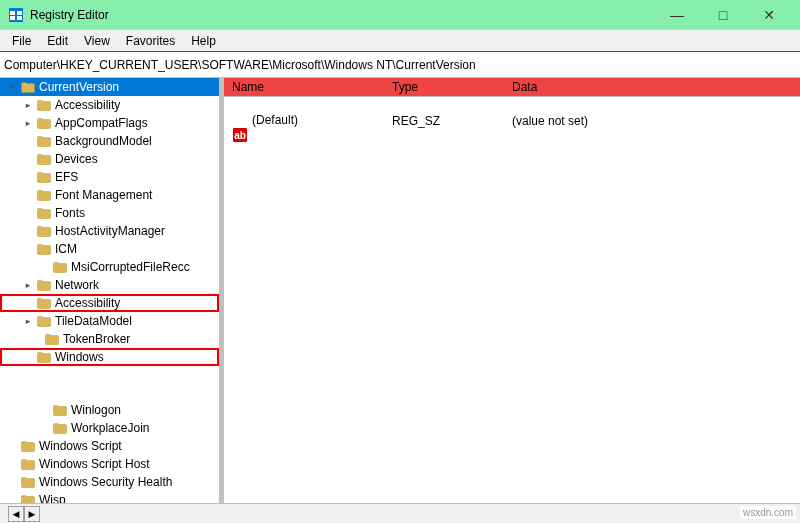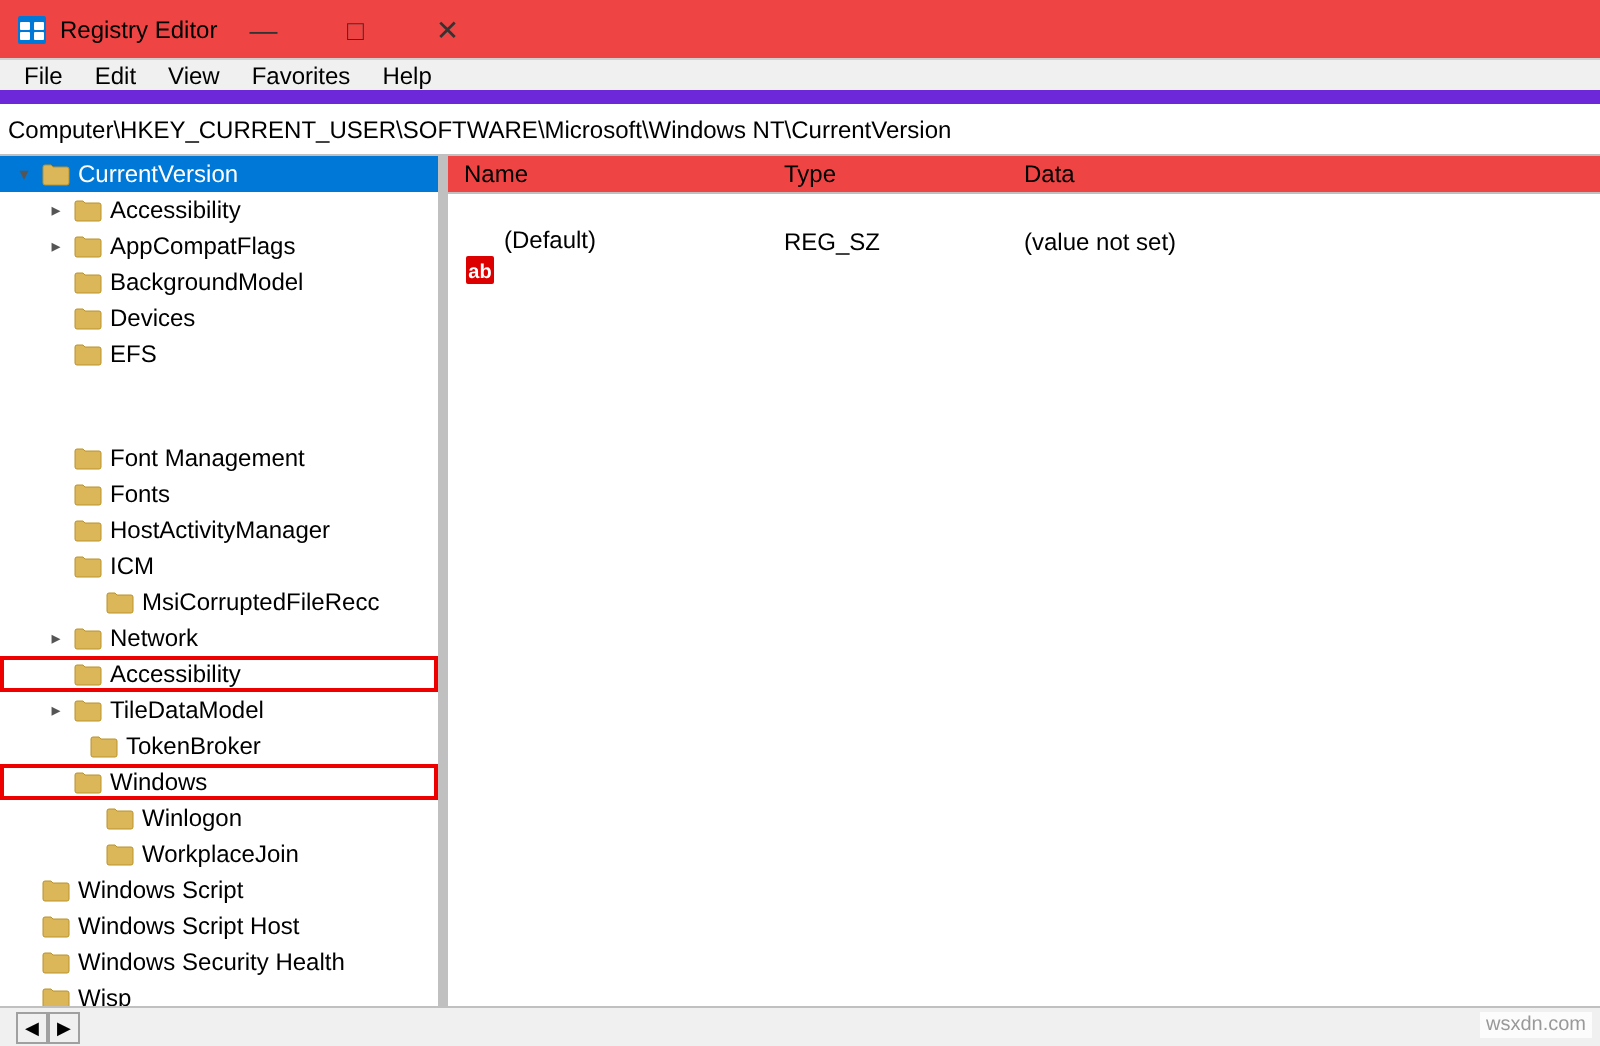--- a/index.html
+++ b/index.html
@@ -10,24 +10,25 @@
       width: 800px;
       height: 523px;
       overflow: hidden;
       user-select: none;
     }
 
     
     .title-bar {
       display: flex;
       align-items: center;
-      background: #ef4444;
+      background: #86efac;
       height: 30px;
       padding: 0 8px;
       border-bottom: 1px solid #d0d0d0;
+      justify-content: space-between;
     }
     .title-bar-left {
       display: flex;
       align-items: center;
       gap: 6px;
     }
     .title-bar-icon {
       width: 16px;
       height: 16px;
     }
@@ -52,21 +53,21 @@
       border: none;
     }
 
     
     .menu-bar {
       display: flex;
       align-items: center;
       background: #f0f0f0;
       height: 22px;
       padding: 0 4px;
-      border-bottom: 7px solid #6d28d9;
+      border-bottom: 1px solid #6d28d9;
     }
     .menu-item {
       padding: 2px 8px;
       font-size: 12px;
       color: #000;
       cursor: pointer;
     }
 
     
     .address-bar {
@@ -296,21 +297,21 @@
       </div>
       <div class="tree-item" style="padding-left: 20px;">
         <span class="expand-btn" style="visibility: hidden;"></span>
         <span class="folder-icon">
           <svg width="14" height="12" viewBox="0 0 14 12" style="display:block">
     <path d="M0.5 2.5 Q0.5 1.5 1.5 1.5 L4.5 1.5 L5.5 2.5 L12.5 2.5 Q13.5 2.5 13.5 3.5 L13.5 10.5 Q13.5 11.5 12.5 11.5 L1.5 11.5 Q0.5 11.5 0.5 10.5 Z" fill="#dcb75a" stroke="#b8922a" stroke-width="0.5"></path>
   </svg>
         </span>
         <span class="item-label">EFS</span>
       </div>
-      <div class="tree-item" style="padding-left: 20px; margin-top: 34px;">
+      <div class="tree-item" style="padding-left: 20px;">
         <span class="expand-btn" style="visibility: hidden;"></span>
         <span class="folder-icon">
           <svg width="14" height="12" viewBox="0 0 14 12" style="display:block">
     <path d="M0.5 2.5 Q0.5 1.5 1.5 1.5 L4.5 1.5 L5.5 2.5 L12.5 2.5 Q13.5 2.5 13.5 3.5 L13.5 10.5 Q13.5 11.5 12.5 11.5 L1.5 11.5 Q0.5 11.5 0.5 10.5 Z" fill="#dcb75a" stroke="#b8922a" stroke-width="0.5"></path>
   </svg>
         </span>
         <span class="item-label">Font Management</span>
       </div>
       <div class="tree-item" style="padding-left: 20px;">
         <span class="expand-btn" style="visibility: hidden;"></span>
@@ -386,21 +387,21 @@
       </div>
       <div class="tree-item highlighted" style="padding-left: 20px;">
         <span class="expand-btn" style="visibility: hidden;"></span>
         <span class="folder-icon">
           <svg width="14" height="12" viewBox="0 0 14 12" style="display:block">
     <path d="M0.5 2.5 Q0.5 1.5 1.5 1.5 L4.5 1.5 L5.5 2.5 L12.5 2.5 Q13.5 2.5 13.5 3.5 L13.5 10.5 Q13.5 11.5 12.5 11.5 L1.5 11.5 Q0.5 11.5 0.5 10.5 Z" fill="#dcb75a" stroke="#b8922a" stroke-width="0.5"></path>
   </svg>
         </span>
         <span class="item-label">Windows</span>
       </div>
-      <div class="tree-item" style="padding-left: 36px;">
+      <div class="tree-item" style="padding-left: 36px; margin-top: 35px;">
         <span class="expand-btn" style="visibility: hidden;"></span>
         <span class="folder-icon">
           <svg width="14" height="12" viewBox="0 0 14 12" style="display:block">
     <path d="M0.5 2.5 Q0.5 1.5 1.5 1.5 L4.5 1.5 L5.5 2.5 L12.5 2.5 Q13.5 2.5 13.5 3.5 L13.5 10.5 Q13.5 11.5 12.5 11.5 L1.5 11.5 Q0.5 11.5 0.5 10.5 Z" fill="#dcb75a" stroke="#b8922a" stroke-width="0.5"></path>
   </svg>
         </span>
         <span class="item-label">Winlogon</span>
       </div>
       <div class="tree-item" style="padding-left: 36px;">
         <span class="expand-btn" style="visibility: hidden;"></span>

